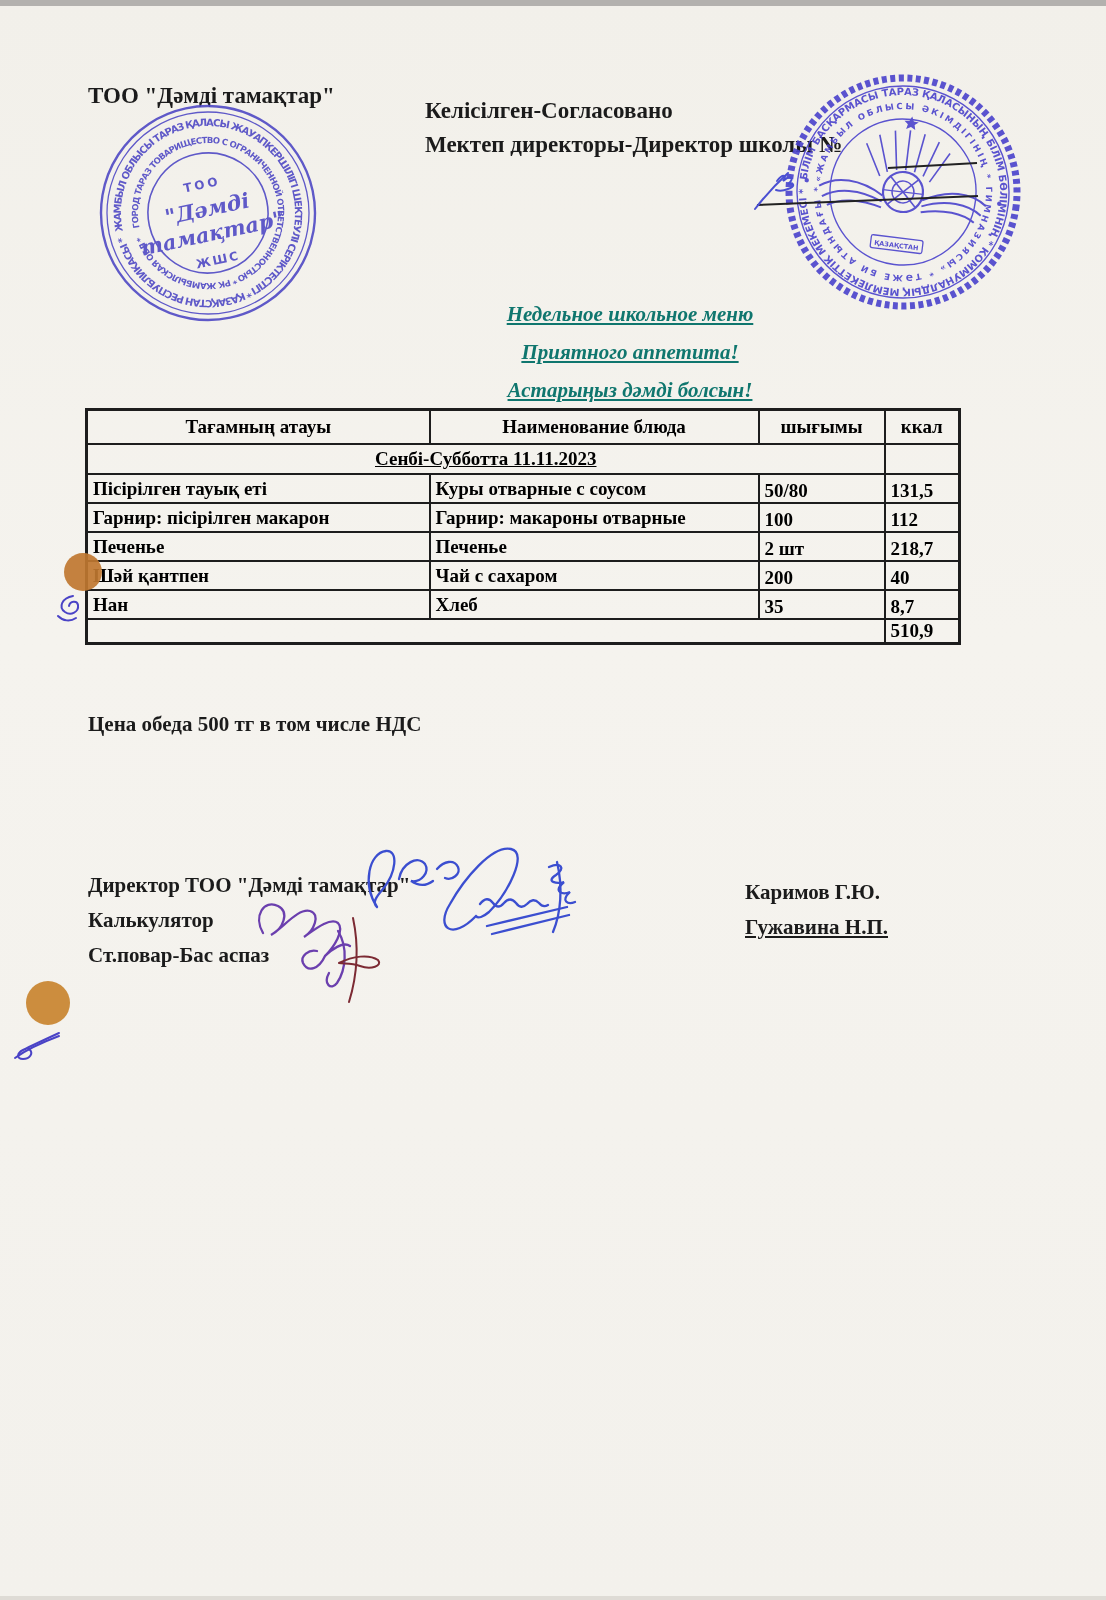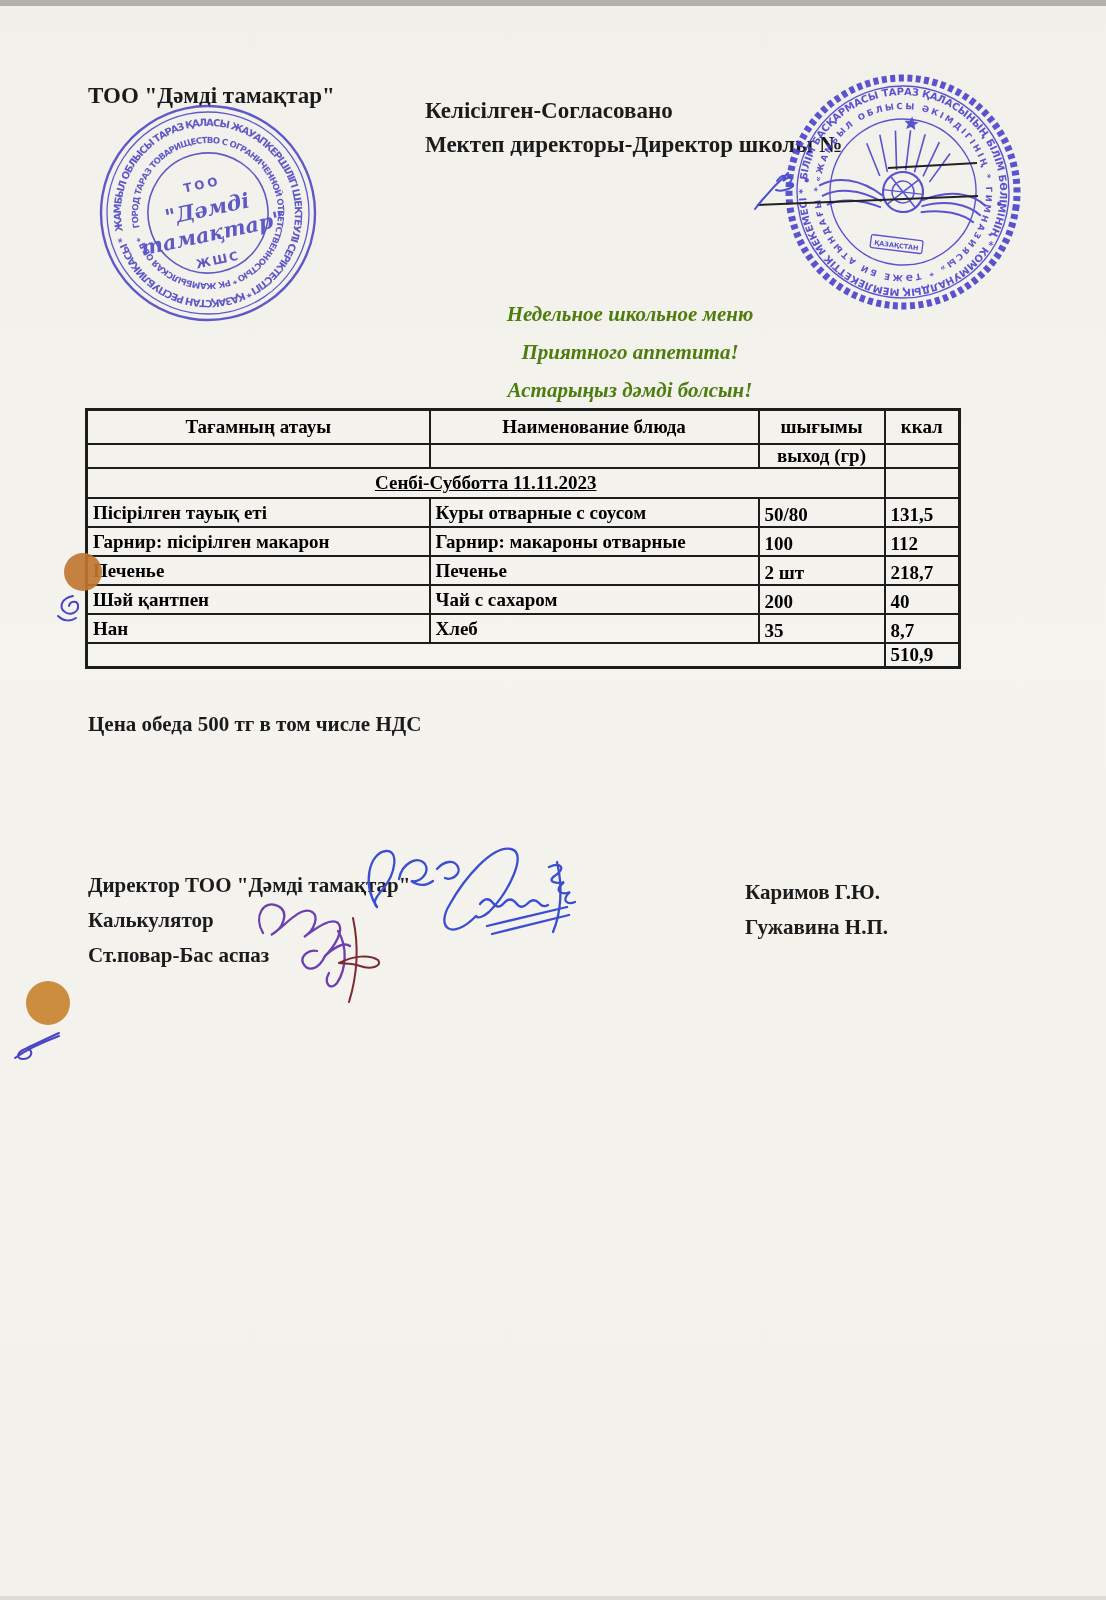--- a/index.html
+++ b/index.html
@@ -6,27 +6,27 @@
   body{width:1106px;height:1600px;position:relative;overflow:hidden;
        font-family:"Liberation Serif", serif;
        background:linear-gradient(180deg,#f2f0ea 0%,#f5f3ee 40%,#f3f1ec 100%);}
   .top-strip{position:absolute;left:0;top:0;width:1106px;height:6px;background:#b3b1ae;}
   .bottom-edge{position:absolute;left:0;bottom:0;width:1106px;height:4px;background:#dedbd5;}
   .txt{position:absolute;color:#1b1b1b;font-weight:bold;white-space:nowrap;}
   .company{left:88px;top:83px;font-size:23px;}
   .agreed1{left:425px;top:98px;font-size:23px;}
   .agreed2{left:425px;top:132px;font-size:23px;}
   .titles{position:absolute;left:160px;top:302px;width:940px;text-align:center;}
-  .titles div{font-size:21px;font-weight:bold;font-style:italic;color:#4d7c0f;margin-bottom:13px;}
+  .titles div{font-size:21px;font-weight:bold;font-style:italic;color:#0f766e;margin-bottom:13px;text-decoration:underline;}
   .price{left:88px;top:712px;font-size:21px;}
   .role1{left:88px;top:873px;font-size:21px;}
   .role2{left:88px;top:908px;font-size:21px;}
   .role3{left:88px;top:943px;font-size:21px;}
   .name1{left:745px;top:880px;font-size:21px;}
-  .name2{left:745px;top:915px;font-size:21px;}
+  .name2{left:745px;top:915px;font-size:21px;text-decoration:underline;}
 
   table.menu{position:absolute;left:85px;top:408px;width:873px;border-collapse:collapse;
              table-layout:fixed;background:transparent;}
   table.menu td{border:2px solid #1d1d1d;font-weight:bold;font-size:19px;color:#000000;
                 padding:0 5px;overflow:hidden;}
   table.menu{border:3px solid #1d1d1d;}
   td.kk,td.ru{text-align:left;vertical-align:middle;}
   td.num{text-align:left;vertical-align:bottom;padding-bottom:2px;}
   td.hd{text-align:center;vertical-align:middle;font-size:20px;}
   td.day{text-align:center;vertical-align:middle;text-decoration:underline;font-size:20px;}
@@ -66,26 +66,20 @@
       <col style="width:126px">
       <col style="width:75px">
     </colgroup>
   <tbody>
       <tr class="r-head">
     <td class="hd">Тағамның атауы</td>
     <td class="hd">Наименование блюда</td>
     <td class="hd">шығымы</td>
     <td class="hd">ккал</td>
   </tr>
-  <tr class="r-sub">
-    <td></td>
-    <td></td>
-    <td class="hd">выход (гр)</td>
-    <td></td>
-  </tr>
   <tr class="r-day">
     <td class="day" colspan="3">Сенбі-Субботта 11.11.2023</td>
     <td></td>
   </tr>
   <tr class="r-data">
     <td class="kk">Пісірілген тауық еті</td>
     <td class="ru">Куры отварные с соусом</td>
     <td class="num">50/80</td>
     <td class="num">131,5</td>
   </tr>

